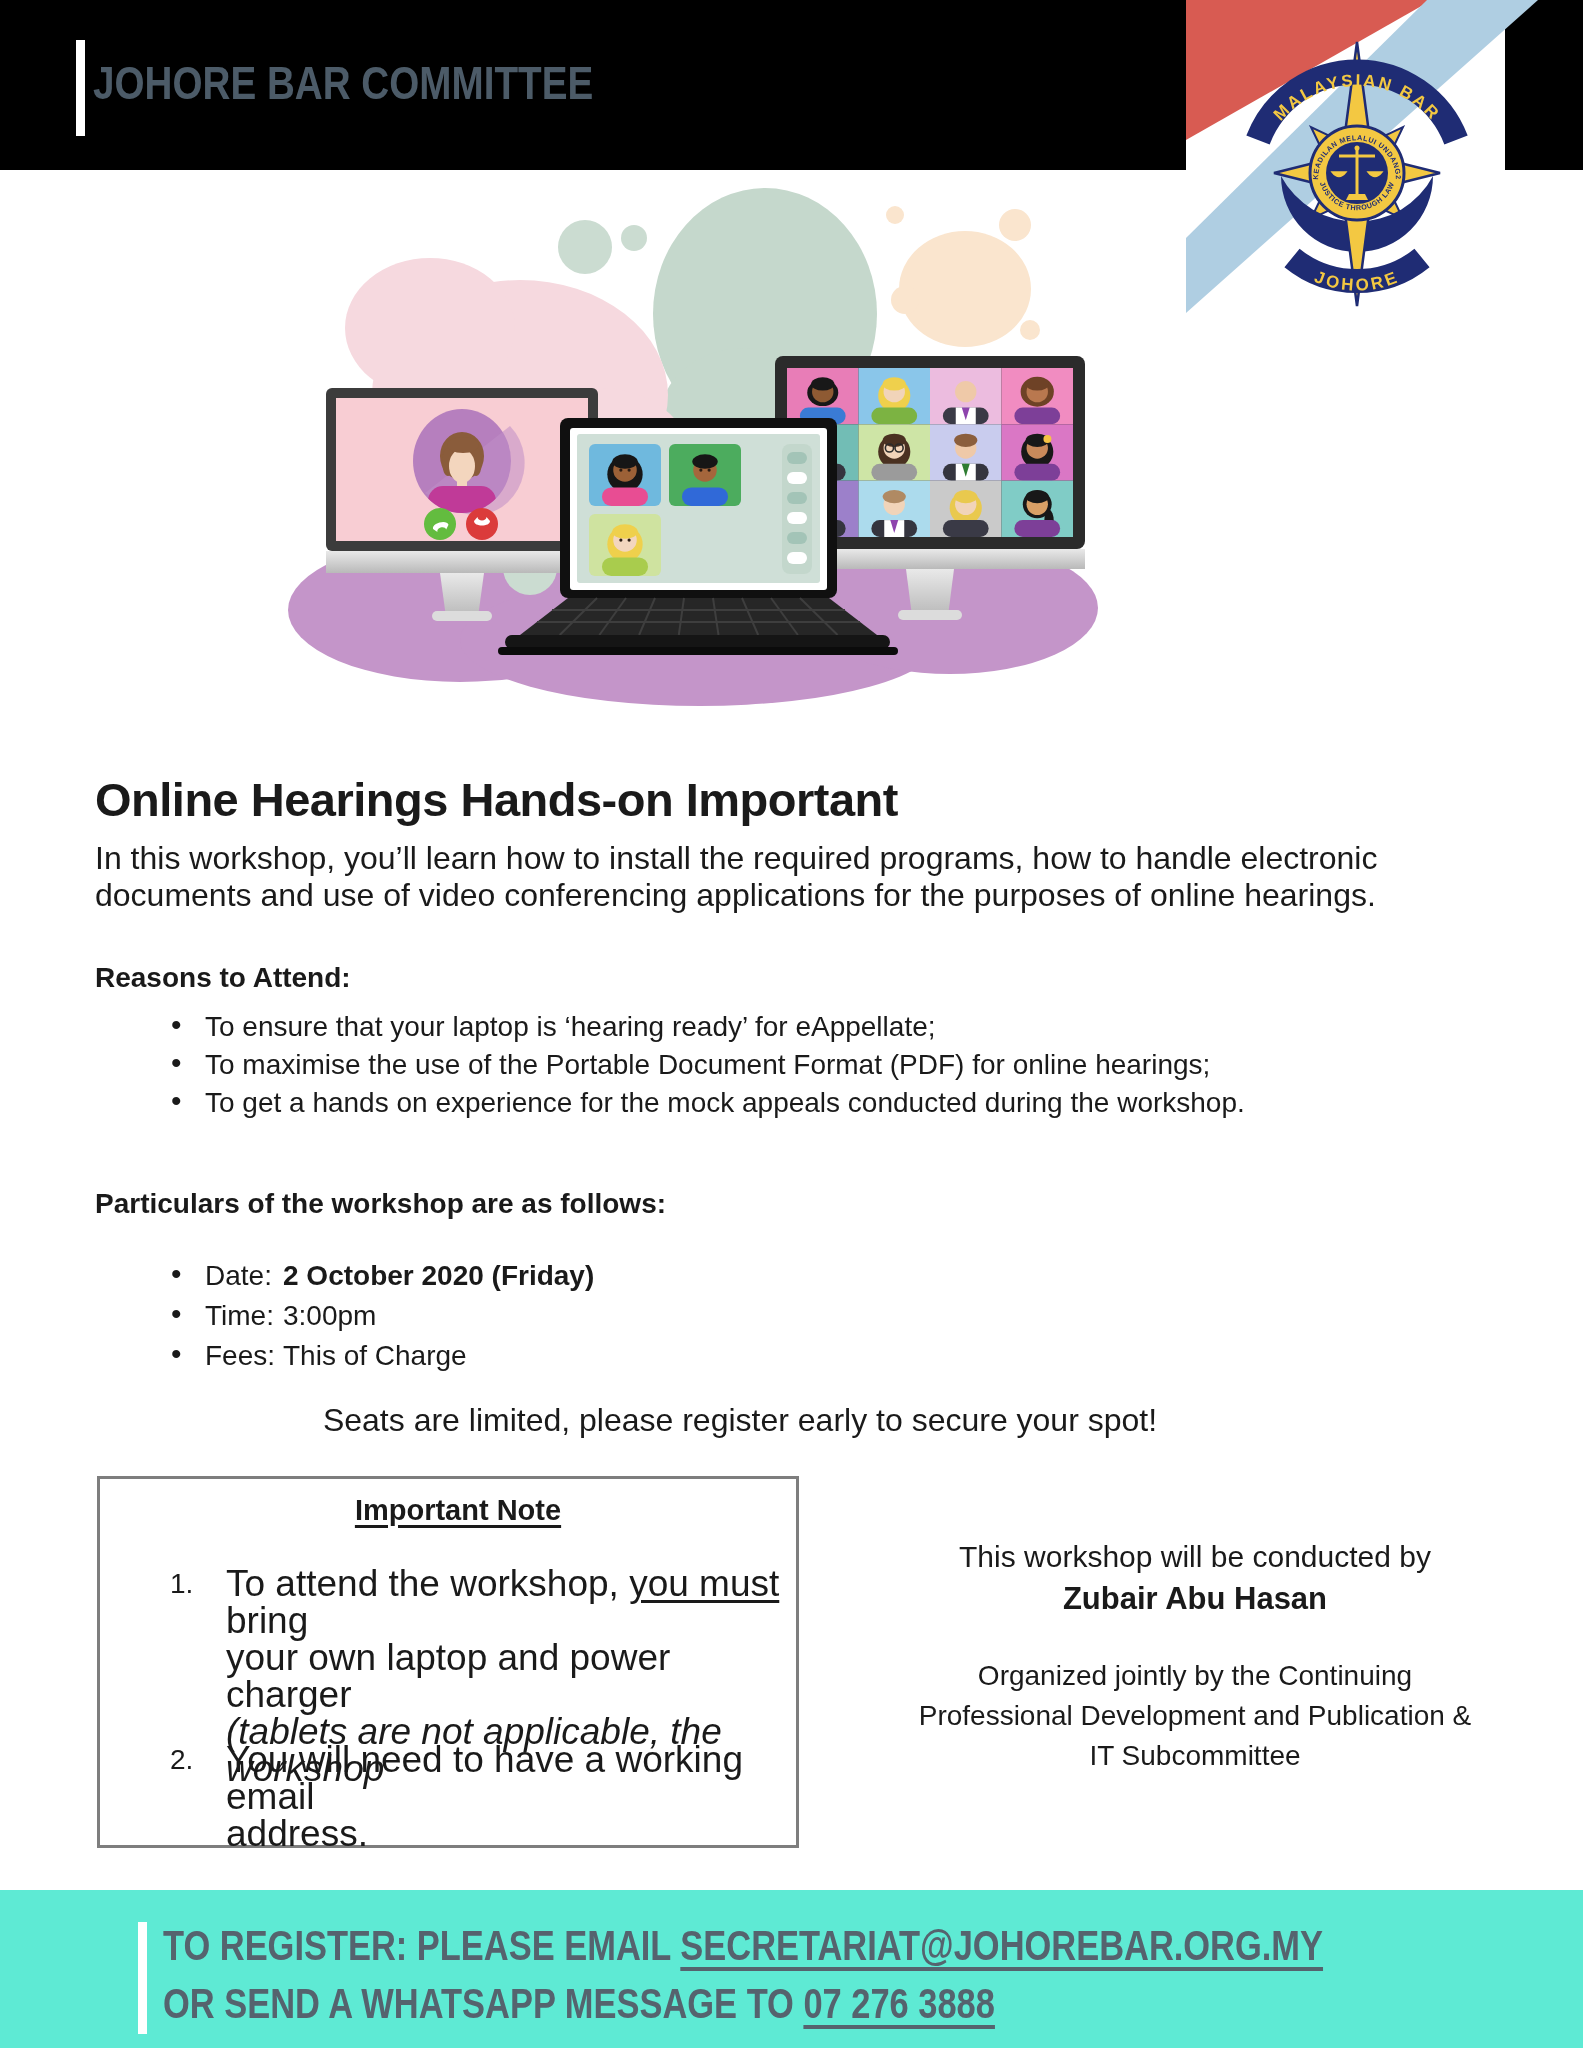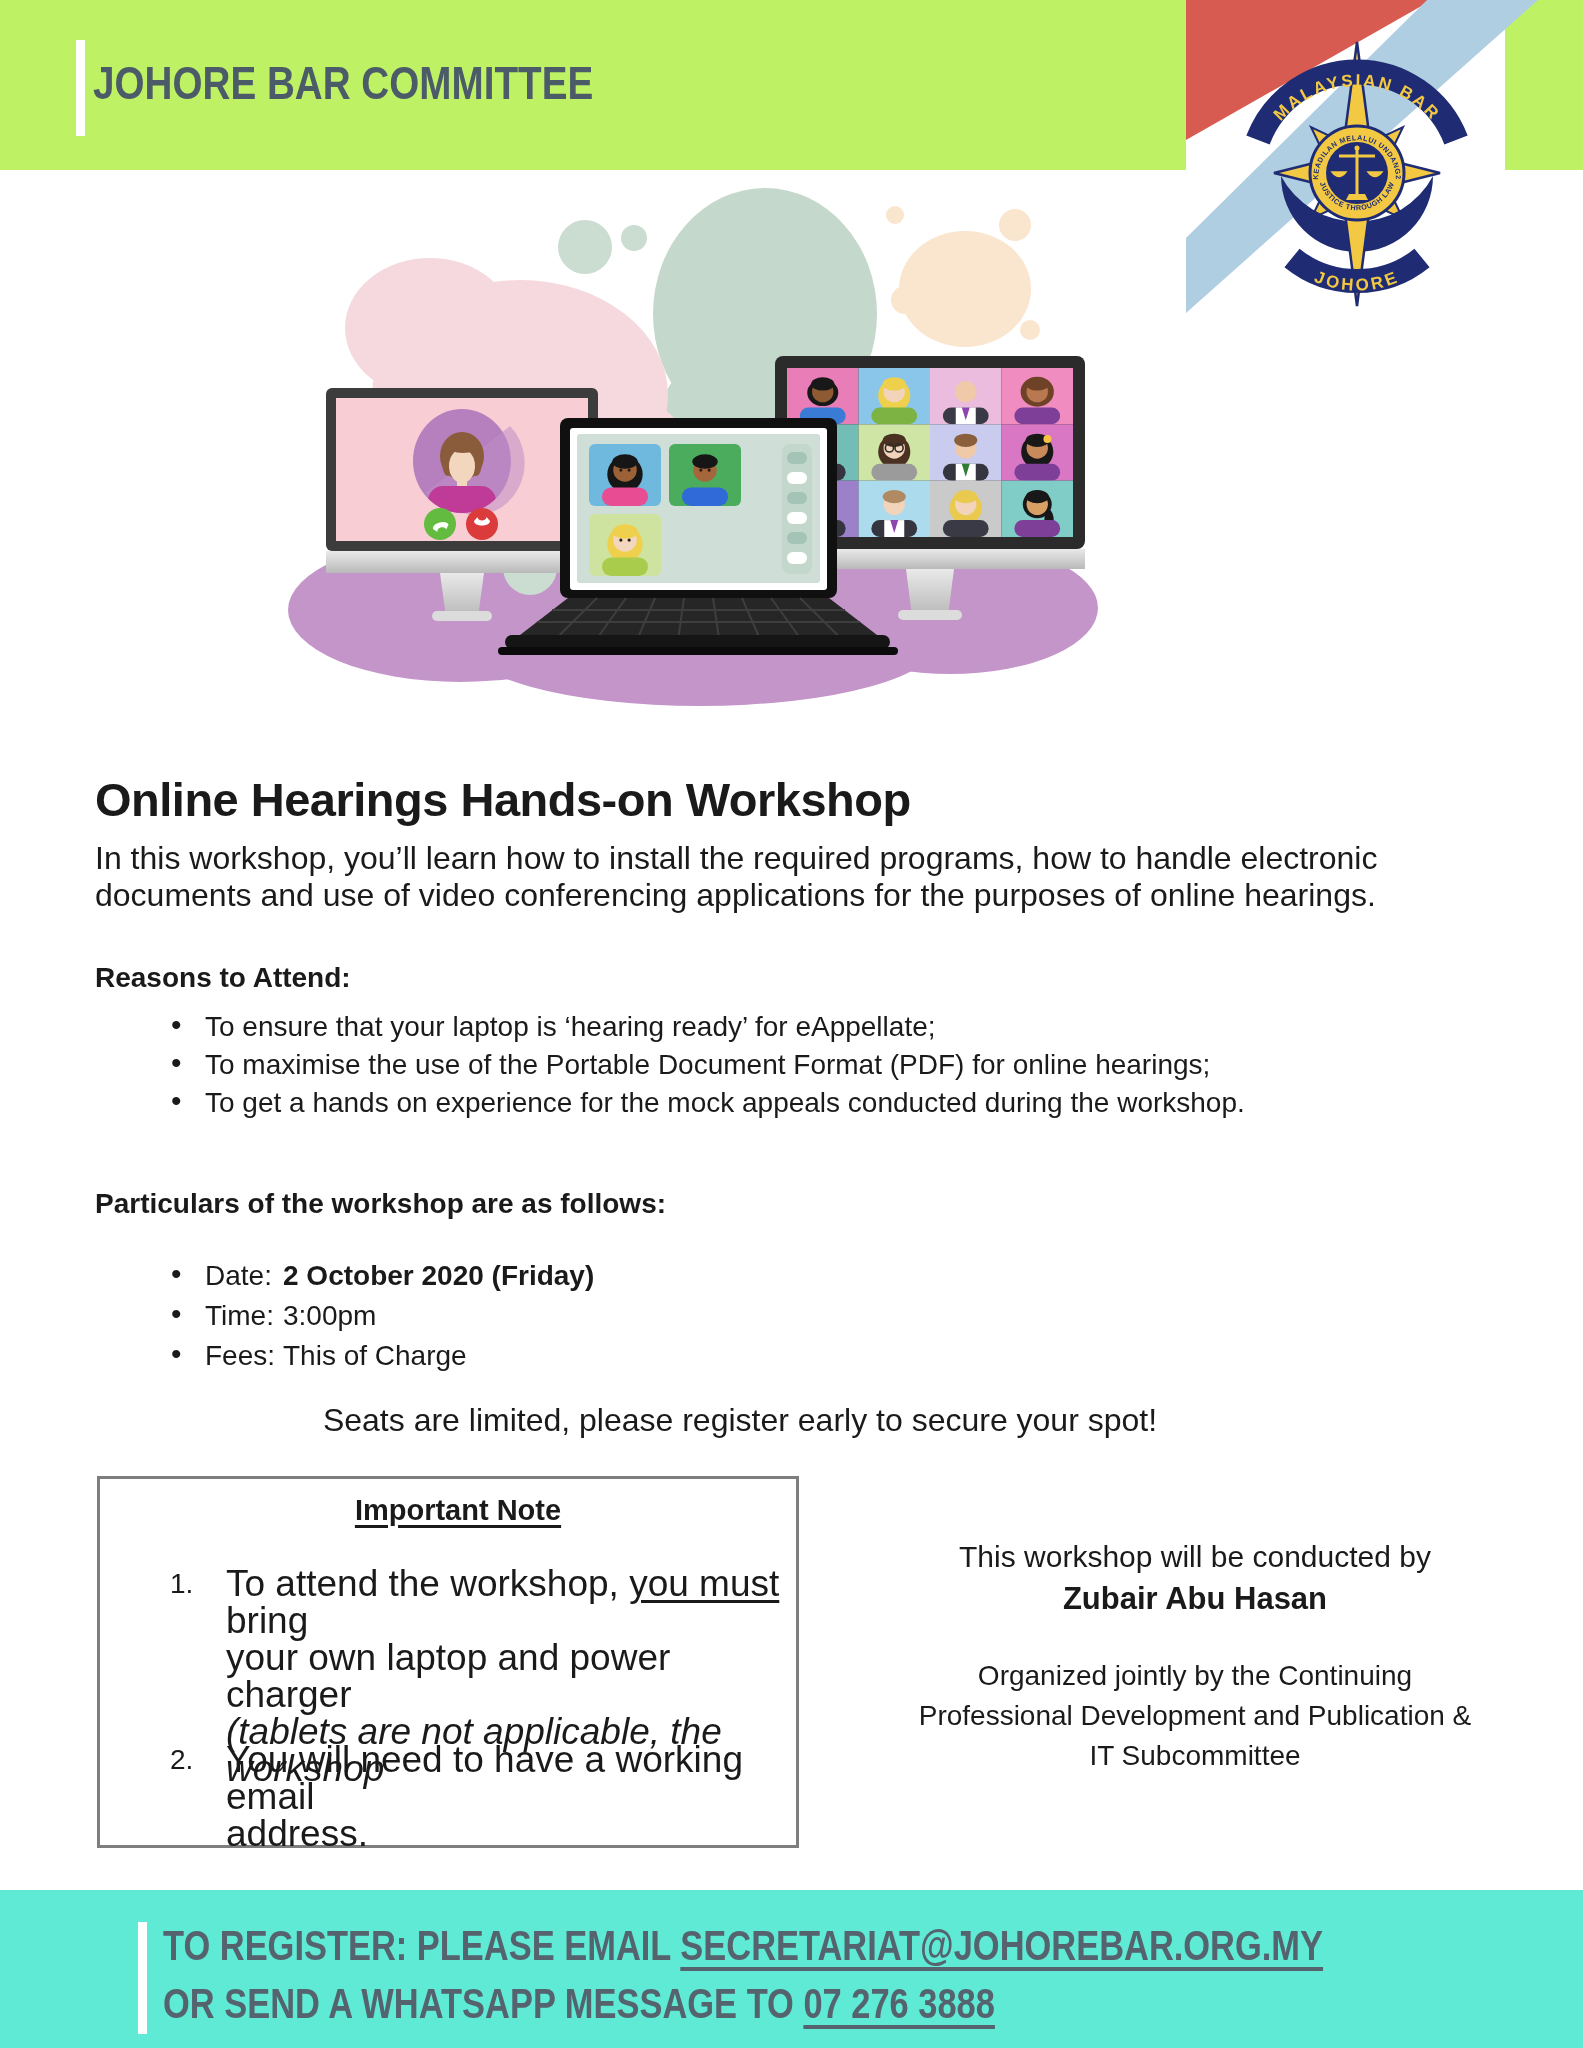--- a/index.html
+++ b/index.html
@@ -1,19 +1,19 @@
 <!DOCTYPE html>
 <html><head>
 <meta charset="utf-8">
 <style>
   html,body{margin:0;padding:0;}
   .page{position:relative;width:1583px;height:2048px;background:#ffffff;overflow:hidden;
         font-family:"Liberation Sans",sans-serif;color:#1a1a1a;}
   
-  .hdr{position:absolute;left:0;top:0;width:1583px;height:170px;background:#bef264;}
+  .hdr{position:absolute;left:0;top:0;width:1583px;height:170px;background:#000000;}
   .hdr-bar{position:absolute;left:76px;top:40px;width:9px;height:96px;background:#ffffff;}
   .hdr-title{position:absolute;left:93px;top:56px;font-size:46px;font-weight:bold;color:#4C5B68;
              white-space:nowrap;transform:scaleX(.84);transform-origin:left center;letter-spacing:0;}
   .logo-svg{position:absolute;left:1180px;top:0;width:403px;height:352px;}
   
   .illus{position:absolute;left:0;top:168px;width:1583px;height:562px;}
   
   .t{position:absolute;font-size:32px;line-height:37px;}
   .b{font-weight:bold;}
   .page-title{position:absolute;left:95px;top:741px;font-size:47px;font-weight:bold;letter-spacing:-.5px;}
@@ -287,21 +287,21 @@
           <line x1="771" y1="430" x2="797.9000000000001" y2="467"></line>
           <line x1="800" y1="430" x2="837.6" y2="467"></line>
           <line x1="552" y1="442" x2="845" y2="442"></line>
           <line x1="537" y1="454" x2="860" y2="454"></line>
         </g>
       <rect x="505" y="467" width="385" height="14" rx="7" fill="#151515"></rect>
       <rect x="498" y="479" width="400" height="8" rx="4" fill="#0B0B0B"></rect>
     </g>
   </svg>
 
-  <h1 class="page-title">Online Hearings Hands-on Workshop</h1>
+  <h1 class="page-title">Online Hearings Hands-on Important</h1>
 
   <div class="t intro">
     <span>In this workshop, you’ll learn how to install the required programs, how to handle electronic</span>
     <span>documents and use of video conferencing applications for the purposes of online hearings.</span>
   </div>
 
   <div class="sec-h" style="top:962px">Reasons to Attend:</div>
   <ul class="blt" style="top:1008px">
     <li><span class="dot">•</span><span>To ensure that your laptop is ‘hearing ready’ for eAppellate;</span></li>
     <li><span class="dot">•</span><span>To maximise the use of  the Portable Document Format (PDF) for online hearings;</span></li>

